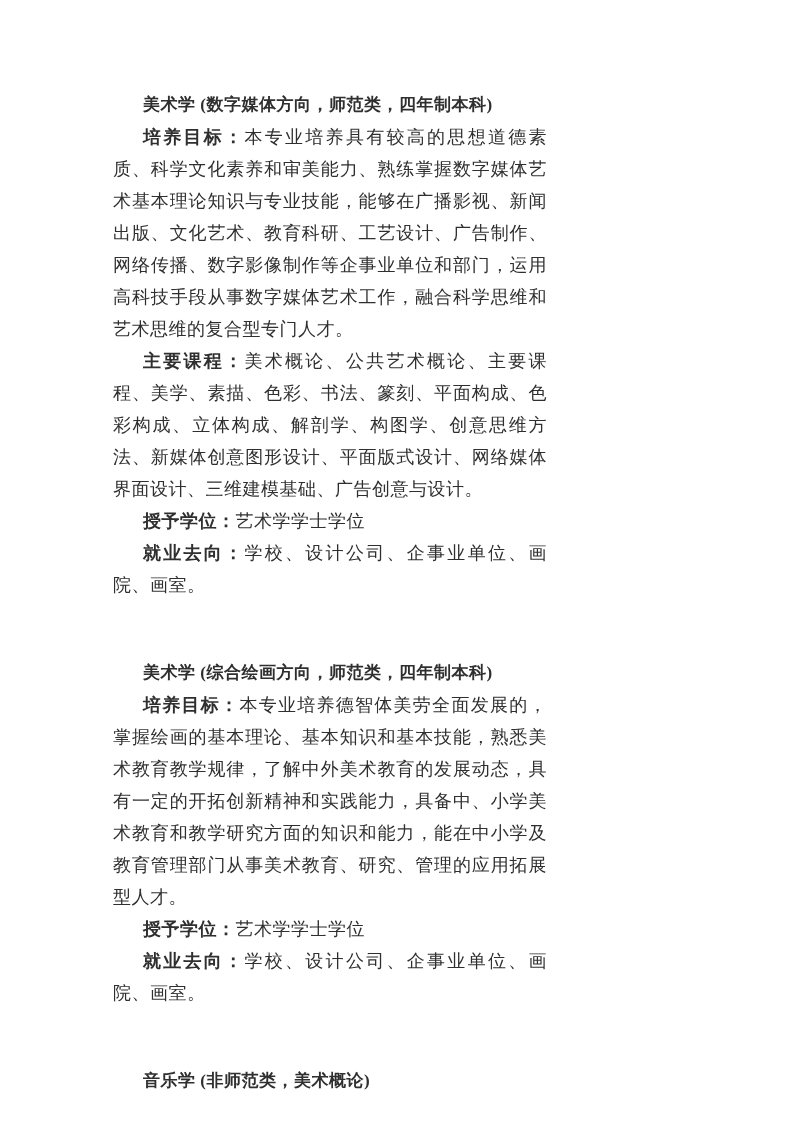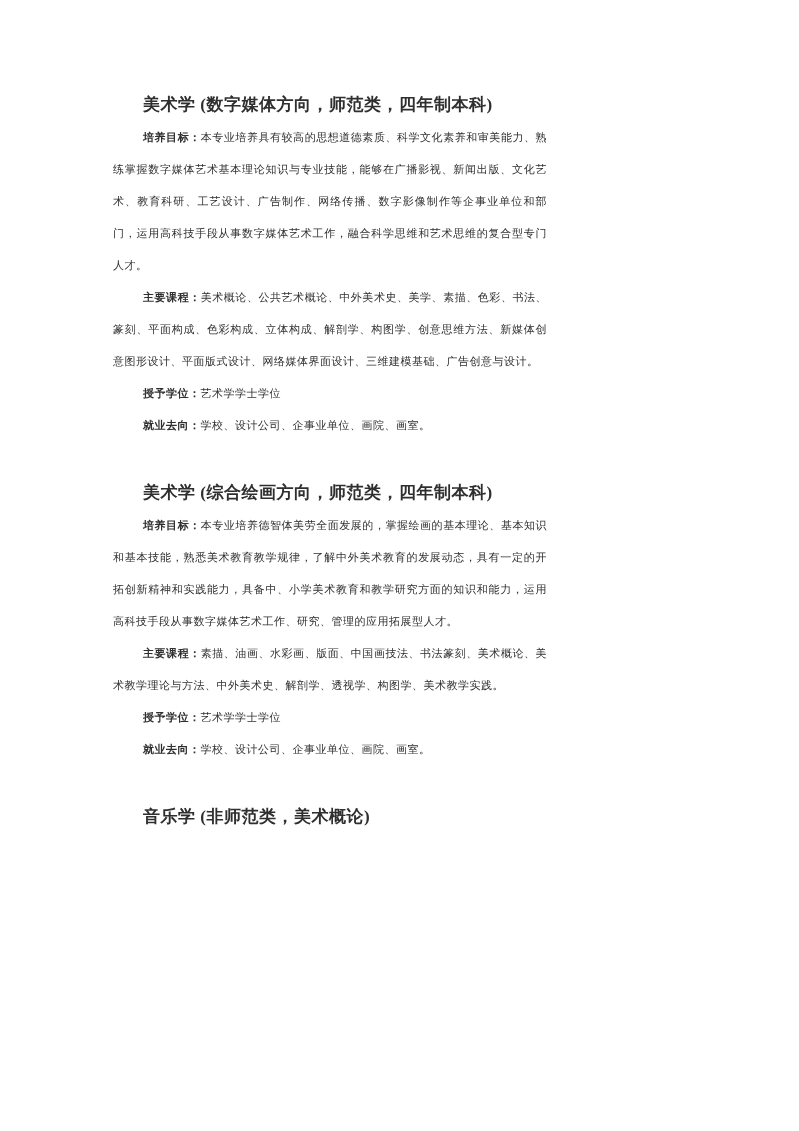--- a/index.html
+++ b/index.html
@@ -15,59 +15,58 @@
     overflow: hidden;
     box-sizing: border-box;
     padding: 89px 119px 0 113px;
     font-family: "Liberation Serif", "DejaVu Serif", serif;
     color: #2f2f2f;
   }
   .program {
     margin: 0;
   }
   .program + .program {
-    margin-top: 36px;
+    margin-top: 56px;
   }
   .title {
     margin: 0;
     font-size: 17px;
     line-height: 32px;
     font-weight: bold;
     text-indent: 30px;
     letter-spacing: 0.5px;
   }
   .para {
     margin: 0;
-    font-size: 11px;
+    font-size: 18px;
     line-height: 32px;
     text-align: justify;
     text-indent: 30px;
     letter-spacing: 0.5px;
   }
   .label {
     font-weight: bold;
   }
 </style>
 </head>
 <body>
 
 <div class="page">
 
   <section class="program">
     <h2 class="title">美术学 (数字媒体方向，师范类，四年制本科)</h2>
     <p class="para"><b class="label">培养目标：</b><span>本专业培养具有较高的思想道德素质、科学文化素养和审美能力、熟练掌握数字媒体艺术基本理论知识与专业技能，能够在广播影视、新闻出版、文化艺术、教育科研、工艺设计、广告制作、网络传播、数字影像制作等企事业单位和部门，运用高科技手段从事数字媒体艺术工作，融合科学思维和艺术思维的复合型专门人才。</span></p>
-    <p class="para"><b class="label">主要课程：</b><span>美术概论、公共艺术概论、中外美术史、美学、素描、色彩、书法、篆刻、平面构成、色彩构成、立体构成、解剖学、构图学、创意思维方法、新媒体创意图形设计、平面版式设计、网络媒体界面设计、三维建模基础、广告创意与设计。</span></p>
+    <p class="para"><b class="label">主要课程：</b><span>美术概论、公共艺术概论、主要课程、美学、素描、色彩、书法、篆刻、平面构成、色彩构成、立体构成、解剖学、构图学、创意思维方法、新媒体创意图形设计、平面版式设计、网络媒体界面设计、三维建模基础、广告创意与设计。</span></p>
     <p class="para"><b class="label">授予学位：</b><span>艺术学学士学位</span></p>
     <p class="para"><b class="label">就业去向：</b><span>学校、设计公司、企事业单位、画院、画室。</span></p>
   </section>
 
   <section class="program">
     <h2 class="title">美术学 (综合绘画方向，师范类，四年制本科)</h2>
-    <p class="para"><b class="label">培养目标：</b><span>本专业培养德智体美劳全面发展的，掌握绘画的基本理论、基本知识和基本技能，熟悉美术教育教学规律，了解中外美术教育的发展动态，具有一定的开拓创新精神和实践能力，具备中、小学美术教育和教学研究方面的知识和能力，运用高科技手段从事数字媒体艺术工作、研究、管理的应用拓展型人才。</span></p>
-    <p class="para"><b class="label">主要课程：</b><span>素描、油画、水彩画、版面、中国画技法、书法篆刻、美术概论、美术教学理论与方法、中外美术史、解剖学、透视学、构图学、美术教学实践。</span></p>
+    <p class="para"><b class="label">培养目标：</b><span>本专业培养德智体美劳全面发展的，掌握绘画的基本理论、基本知识和基本技能，熟悉美术教育教学规律，了解中外美术教育的发展动态，具有一定的开拓创新精神和实践能力，具备中、小学美术教育和教学研究方面的知识和能力，能在中小学及教育管理部门从事美术教育、研究、管理的应用拓展型人才。</span></p>
     <p class="para"><b class="label">授予学位：</b><span>艺术学学士学位</span></p>
     <p class="para"><b class="label">就业去向：</b><span>学校、设计公司、企事业单位、画院、画室。</span></p>
   </section>
 
   <section class="program">
     <h2 class="title">音乐学 (非师范类，美术概论)</h2>
   </section>
 
 </div>
 

